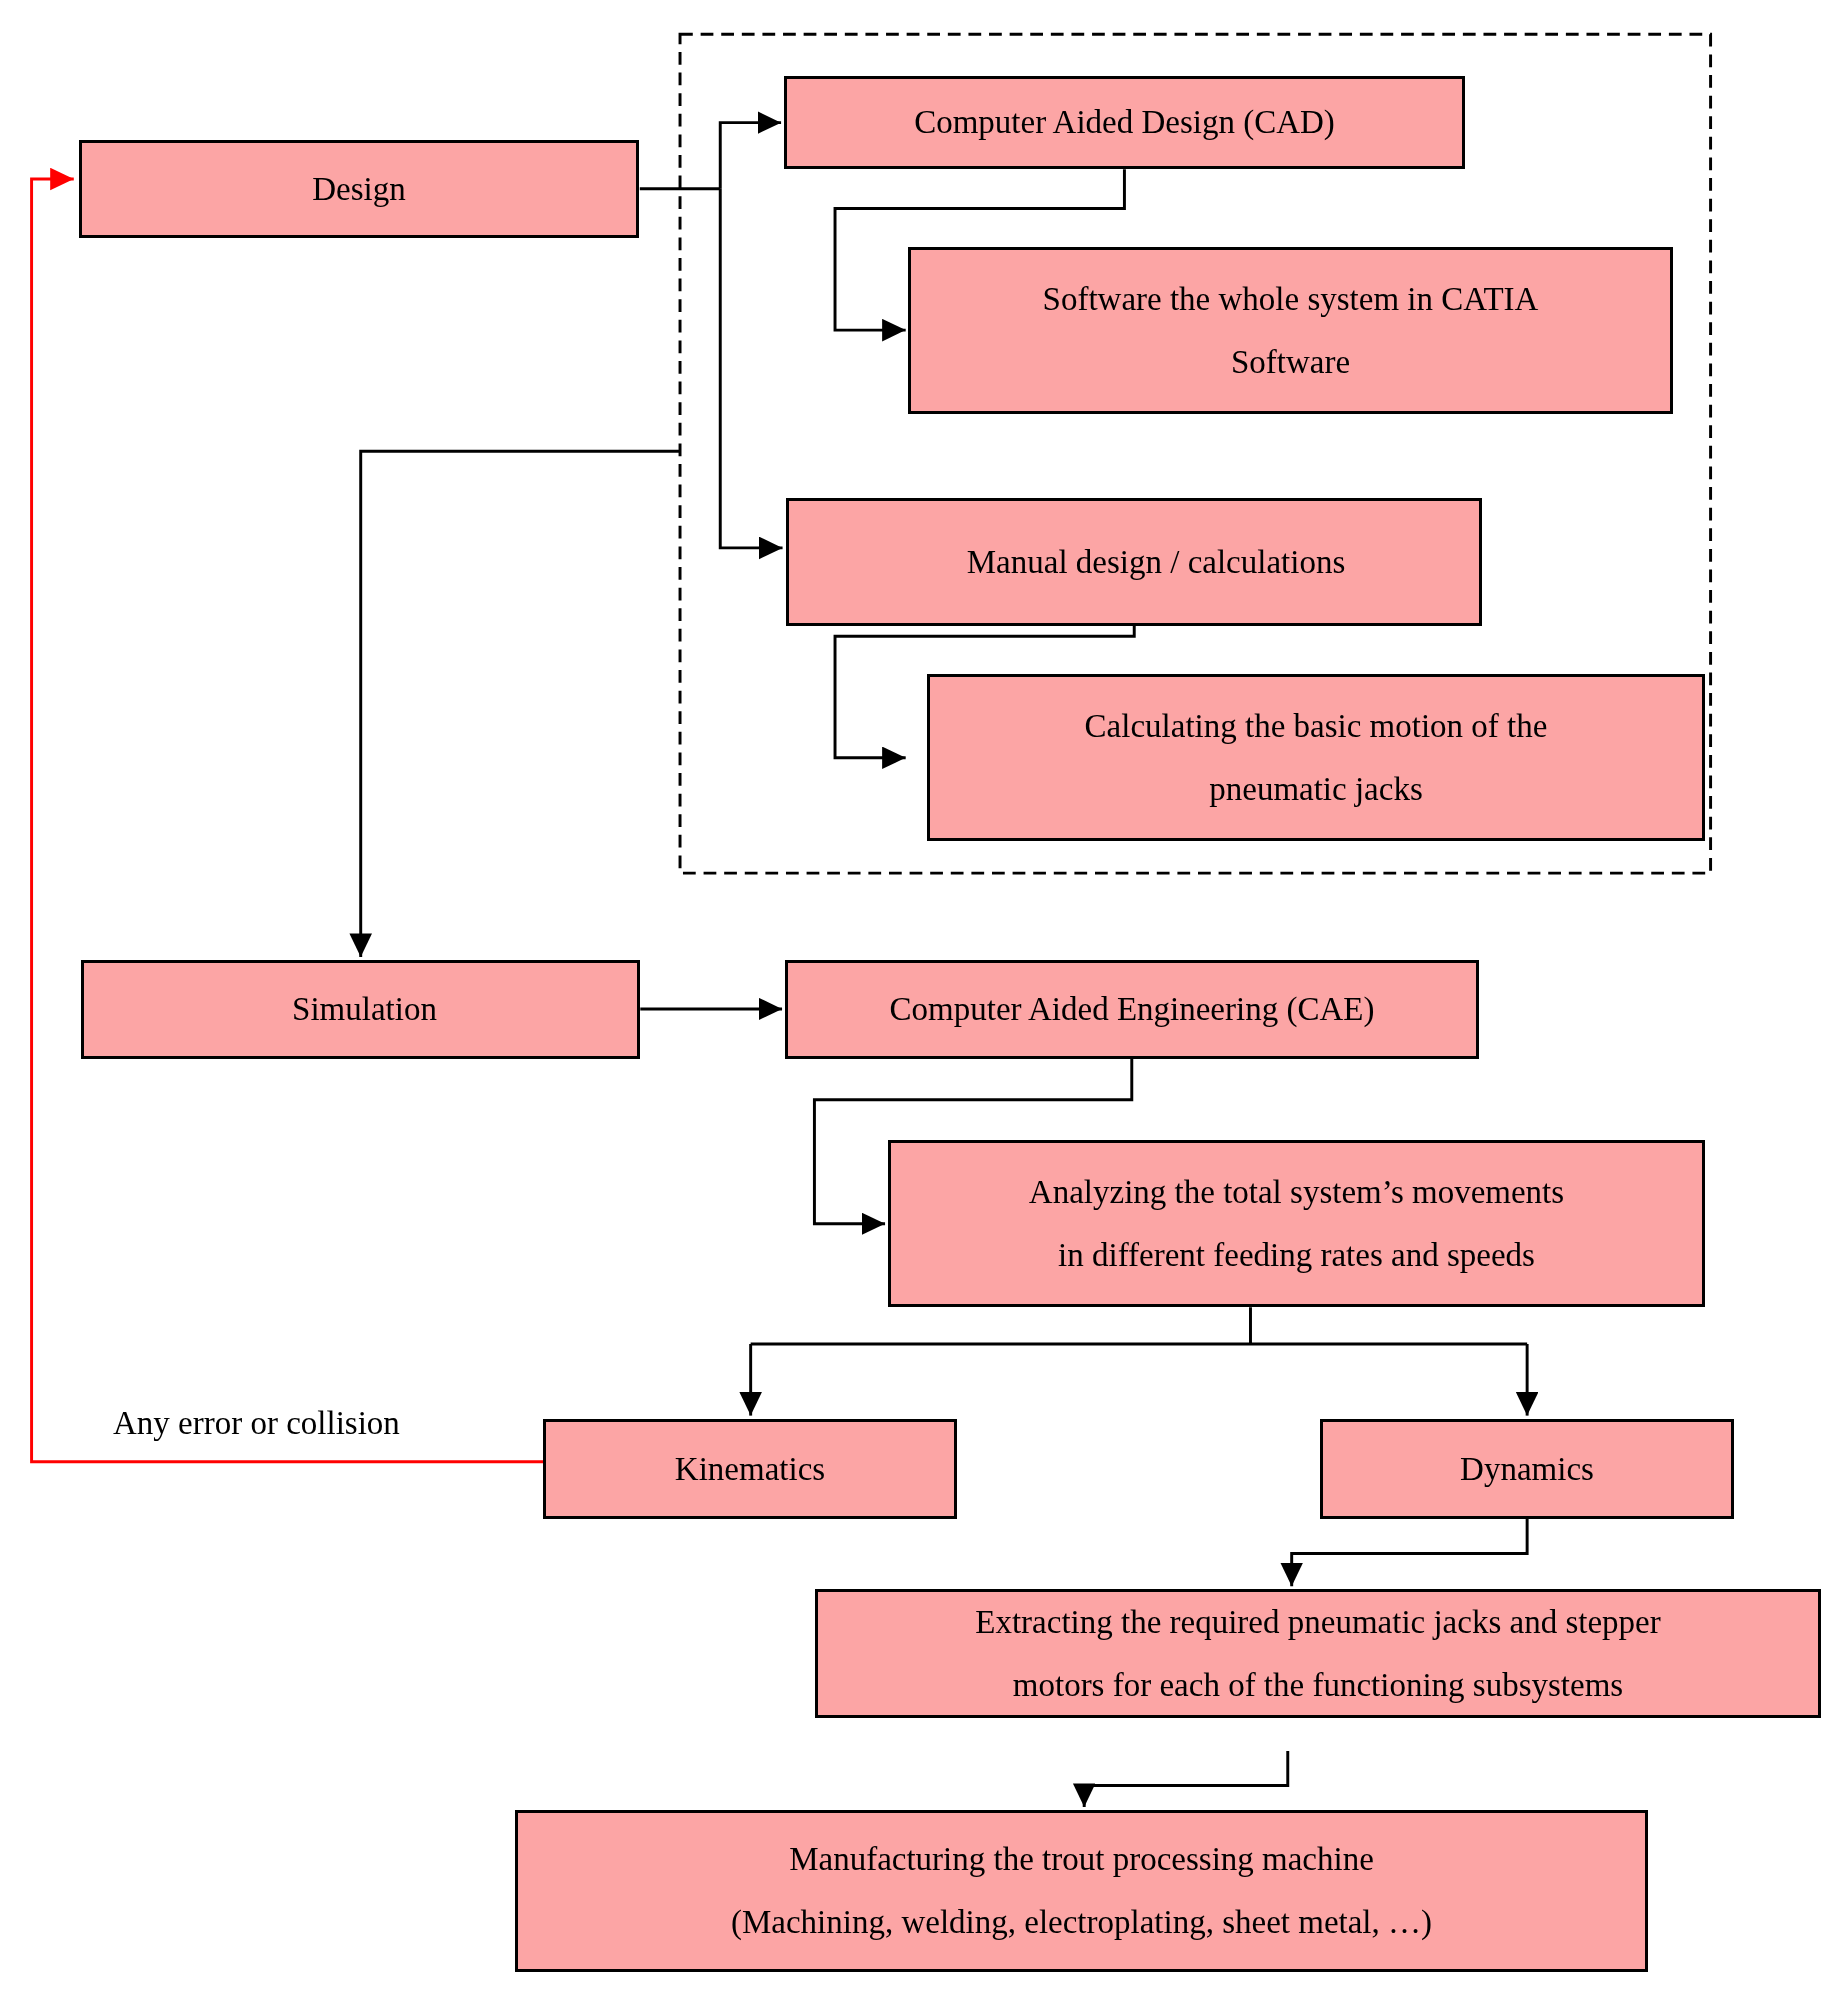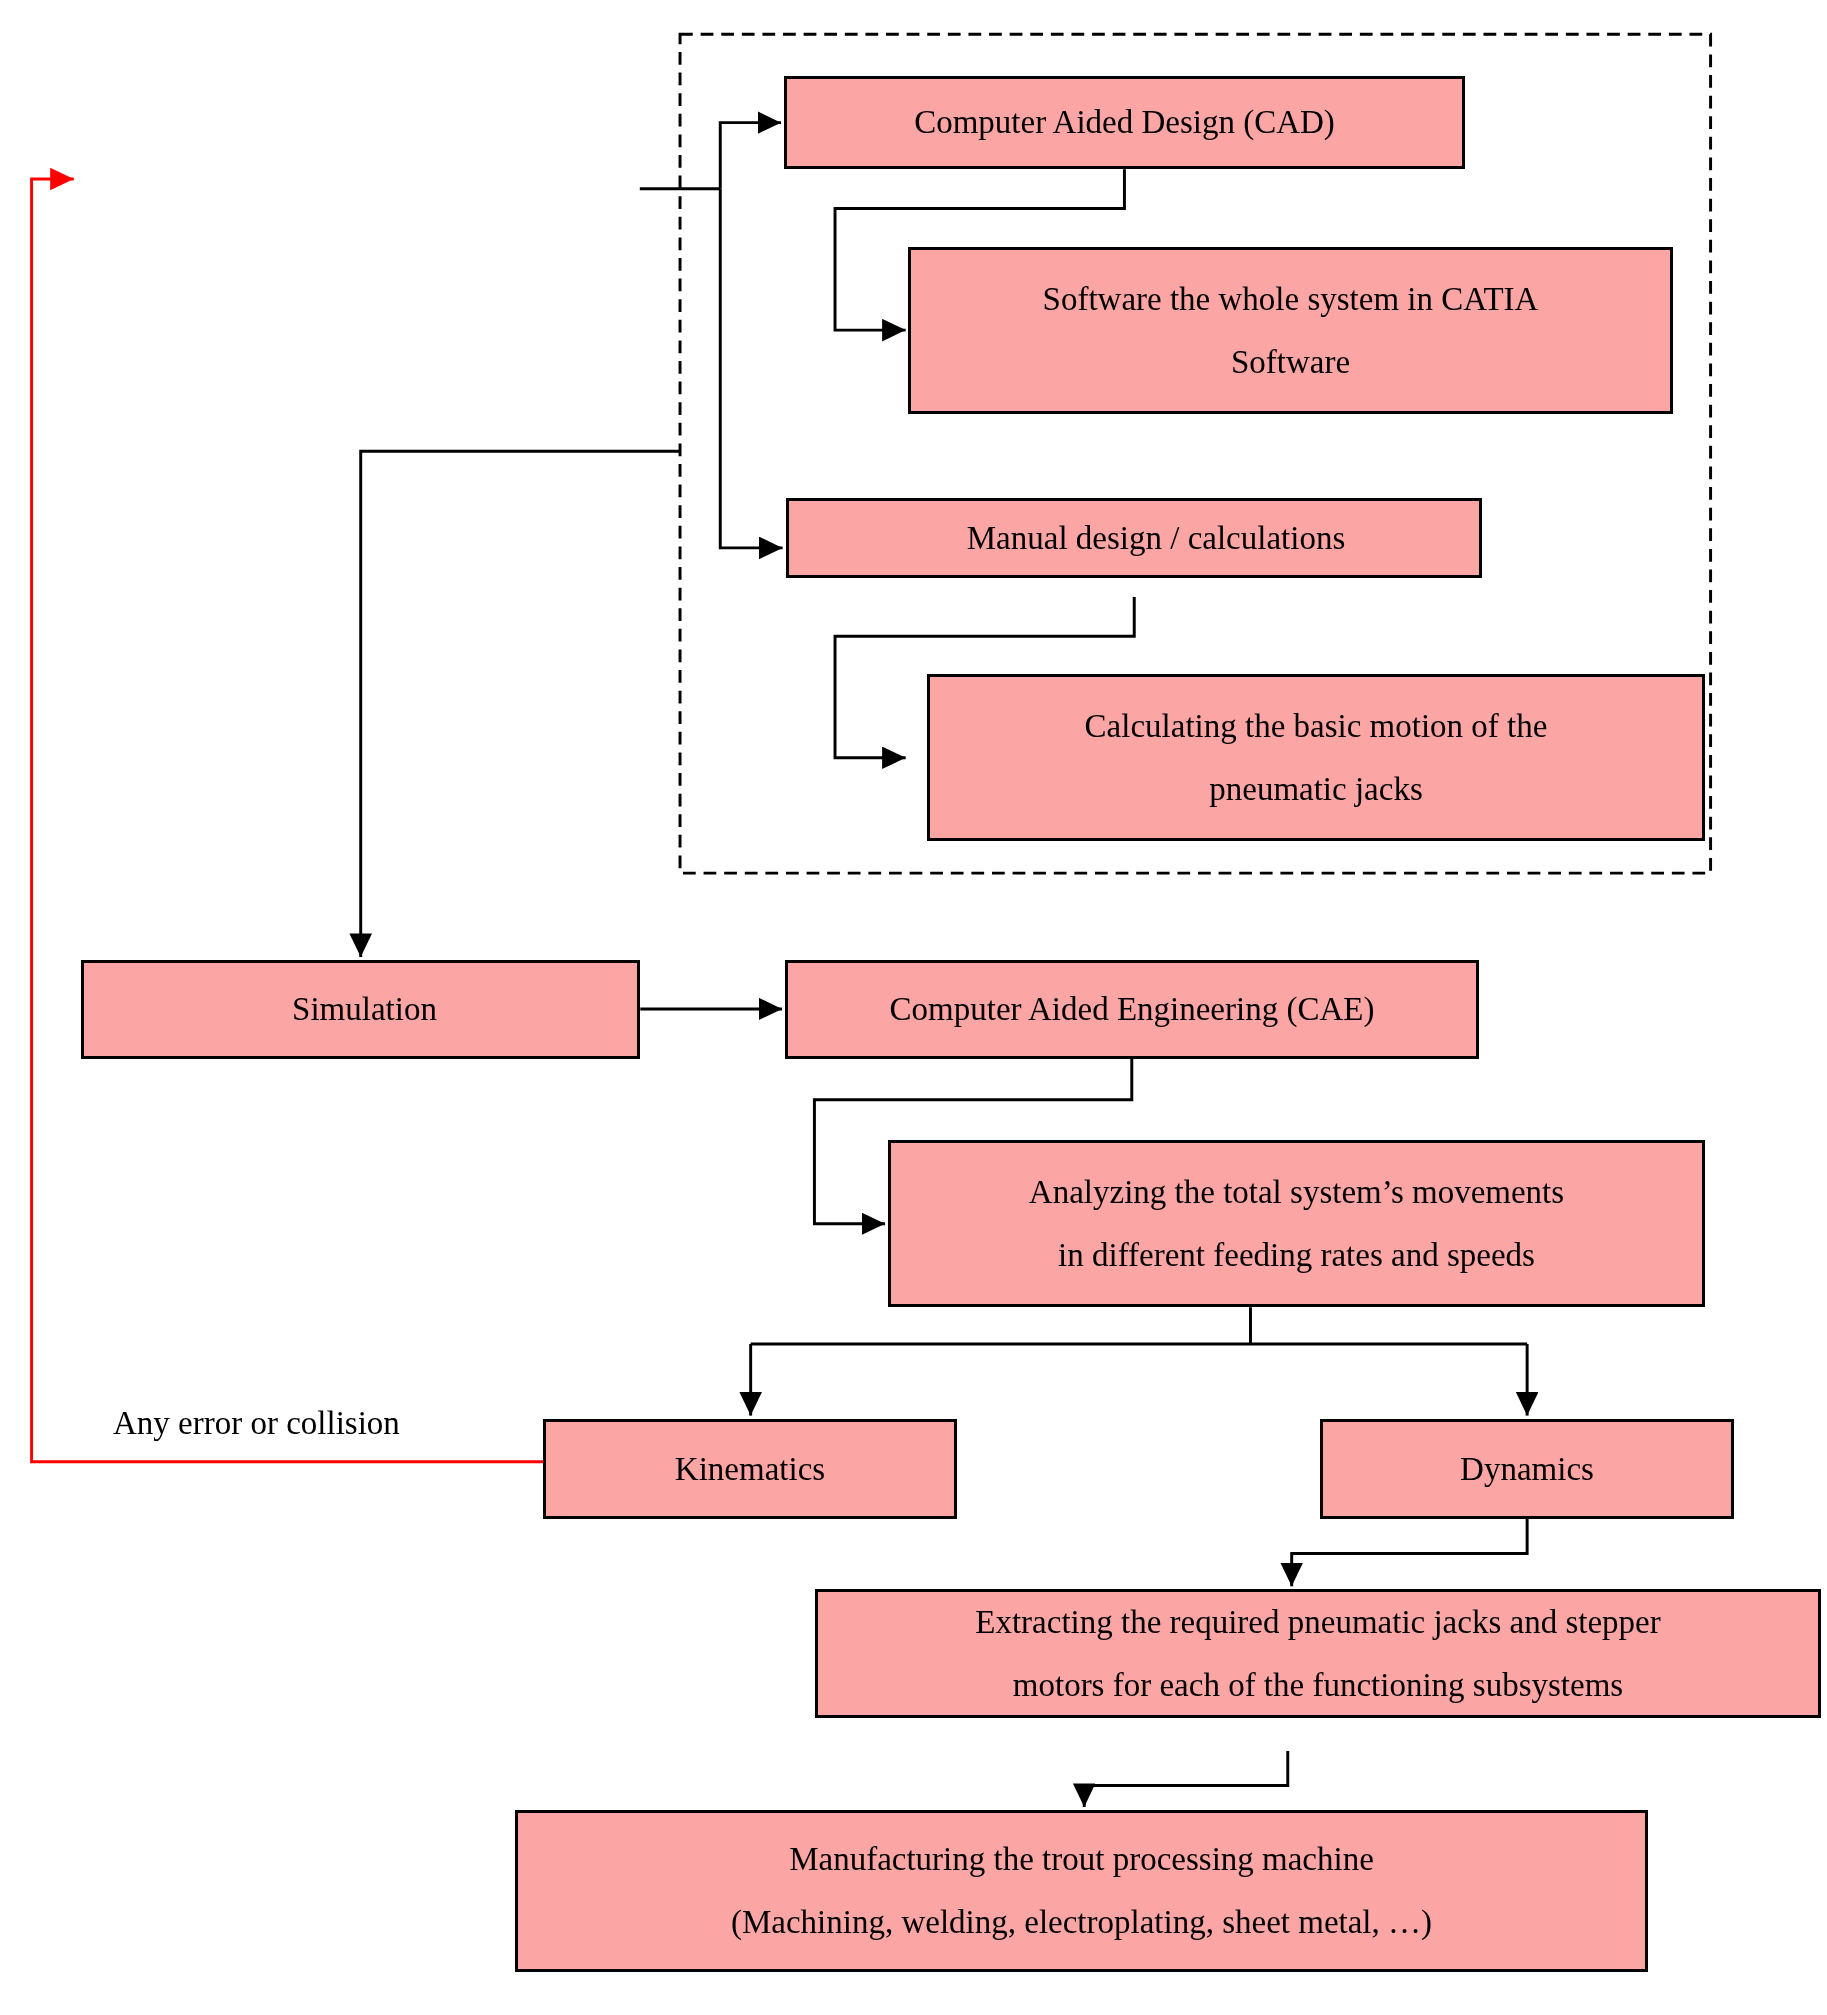--- a/index.html
+++ b/index.html
@@ -77,31 +77,34 @@
     <path d="M1530 2740 L1530 2886" fill="none" stroke="#000000" stroke-width="6" marker-end="url(#arrow-black)"></path>
     <path d="M3113 2740 L3113 2886" fill="none" stroke="#000000" stroke-width="6" marker-end="url(#arrow-black)"></path>
 
     <path d="M3113 3095 L3113 3167 L2633 3167 L2633 3234" fill="none" stroke="#000000" stroke-width="6" marker-end="url(#arrow-black)"></path>
 
     <path d="M2625 3570 L2625 3640 L2210 3640 L2210 3684" fill="none" stroke="#000000" stroke-width="6" marker-end="url(#arrow-black)"></path>
 
     <path d="M1108 2980 L64 2980 L64 365 L150 365" fill="none" stroke="#ff0000" stroke-width="6" marker-end="url(#arrow-red)"></path>
   </svg>
 
+  <div class="node" style="left:79px; top:140px; width:560px; height:98px;">
+    <div class="bline">Design</div>
+  </div>
 
   <div class="node" style="left:784px; top:76px; width:681px; height:93px;">
     <div class="bline">Computer Aided Design (CAD)</div>
   </div>
 
   <div class="node thin" style="left:908px; top:247px; width:765px; height:167px;">
     <div class="bline">Software the whole system in CATIA</div>
     <div class="bline">Software</div>
   </div>
 
-  <div class="node thin" style="left:786px; top:498px; width:696px; height:80px;padding-left:44px;">
+  <div class="node thin" style="left:786px; top:498px; width:696px; height:128px;padding-left:44px;">
     <div class="bline">Manual design / calculations</div>
   </div>
 
   <div class="node thin" style="left:927px; top:674px; width:778px; height:167px;">
     <div class="bline">Calculating the basic motion of the</div>
     <div class="bline">pneumatic jacks</div>
   </div>
 
   <div class="node" style="left:81px; top:960px; width:559px; height:99px;padding-left:8px;">
     <div class="bline">Simulation</div>

